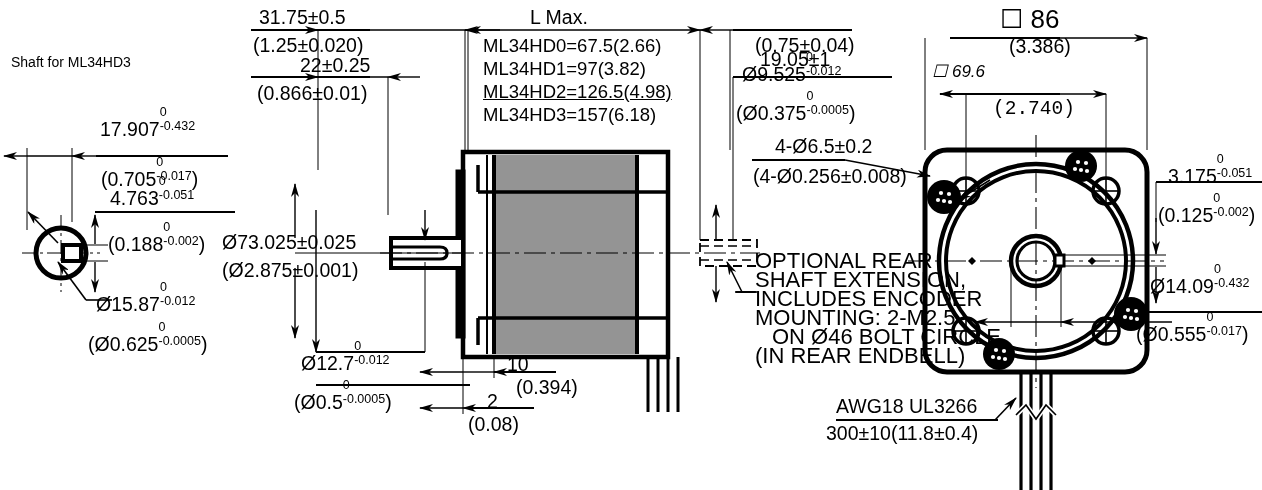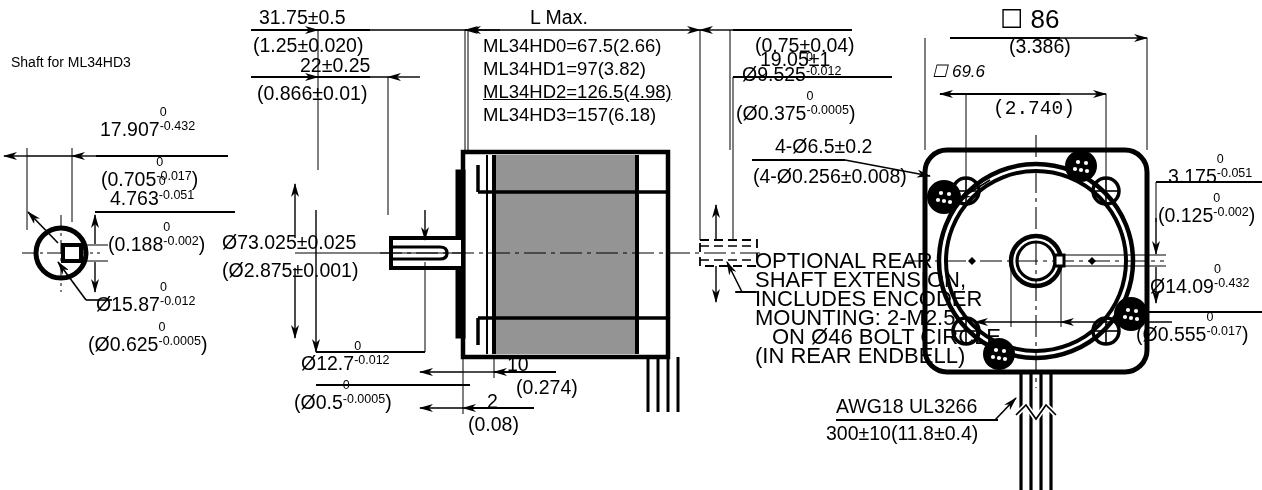--- a/index.html
+++ b/index.html
@@ -325,21 +325,21 @@
 <div class="lbl t20" style="left:222px;top:261px;">(Ø2.875±0.001)</div>
 
 <div class="lbl t20" style="left:301px;top:347px;">
   <span>Ø12.7</span><span class="tol"><span class="up">0</span><span class="lo">-0.012</span></span>
 </div>
 <div class="lbl t20" style="left:294px;top:386px;">
   <span>(Ø0.5</span><span class="tol"><span class="up">0</span><span class="lo">-0.0005</span></span><span>)</span>
 </div>
 
 <div class="lbl t20" style="left:507px;top:355px;">10</div>
-<div class="lbl t20" style="left:516px;top:378px;">(0.274)</div>
+<div class="lbl t20" style="left:516px;top:378px;">(0.394)</div>
 <div class="lbl t20" style="left:487px;top:392px;">2</div>
 <div class="lbl t20" style="left:468px;top:415px;">(0.08)</div>
 
 <div class="lbl t20" style="left:775px;top:137px;">4-Ø6.5±0.2</div>
 <div class="lbl t20" style="left:753px;top:167px;">(4-Ø0.256±0.008)</div>
 
 <div class="lbl t17" style="left:755px;top:250px;">OPTIONAL REAR</div>
 <div class="lbl t17" style="left:755px;top:269px;">SHAFT EXTENSION,</div>
 <div class="lbl t17" style="left:755px;top:288px;">INCLUDES ENCODER</div>
 <div class="lbl t17" style="left:755px;top:307px;">MOUNTING: 2-M2.5</div>

